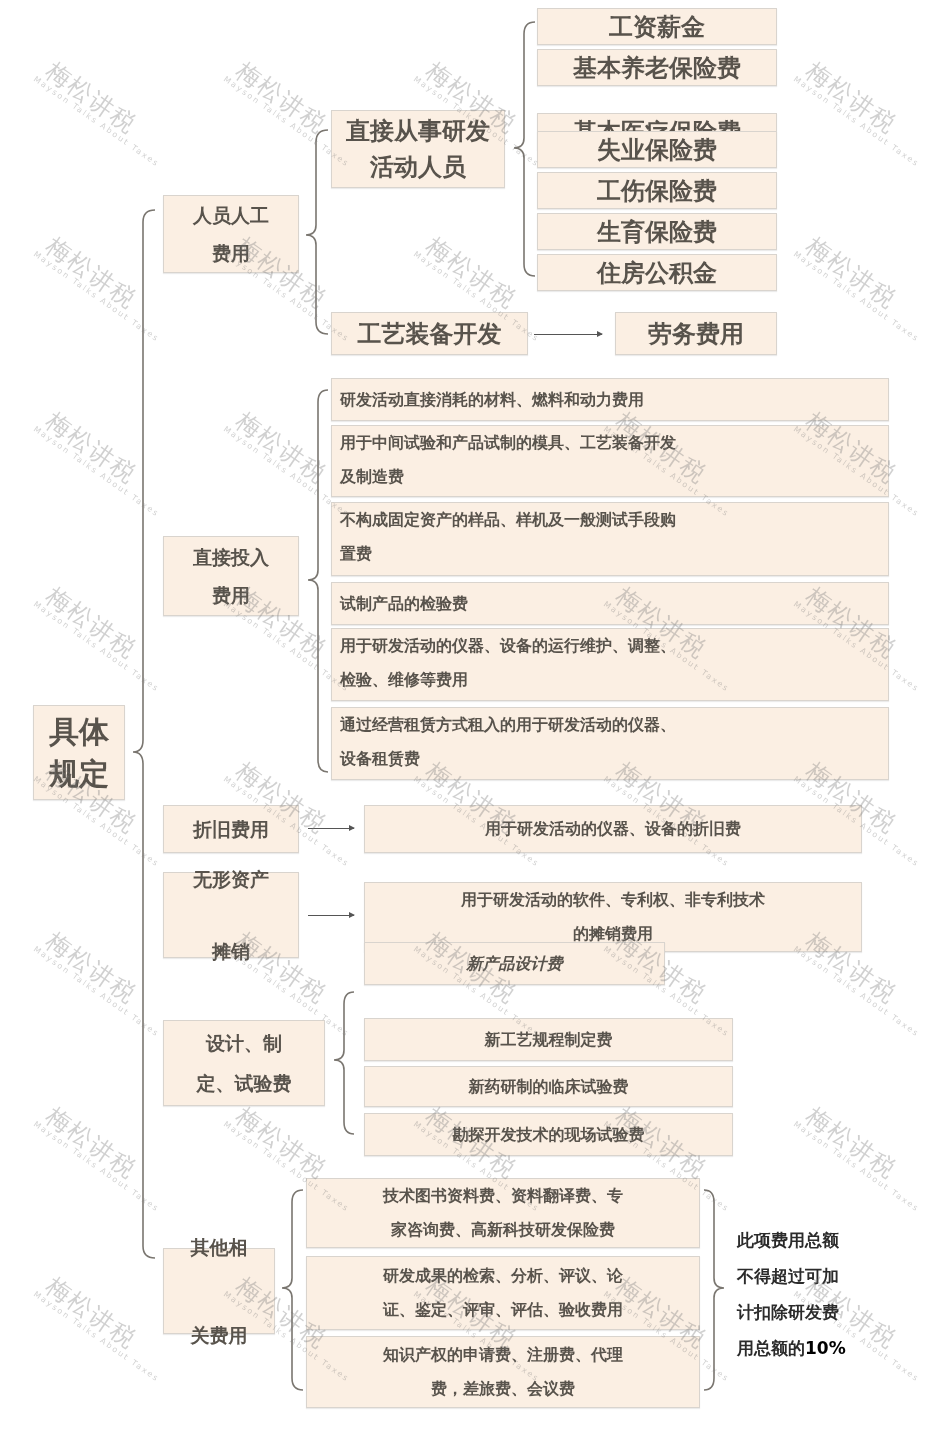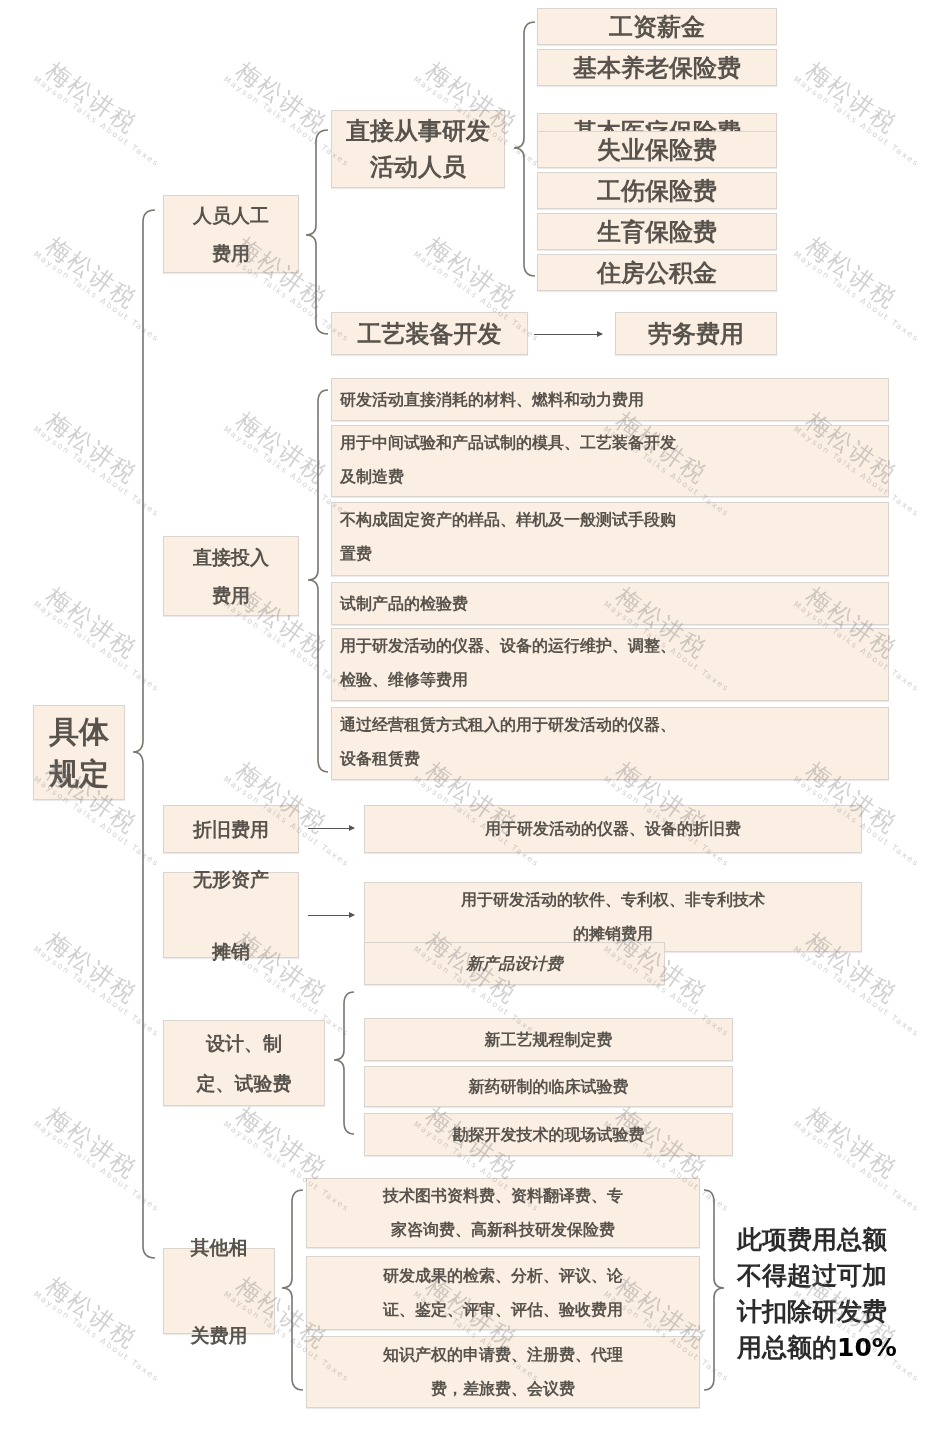--- a/index.html
+++ b/index.html
@@ -22,21 +22,21 @@
   .t15 { font-size:16px; line-height:34px; }
   .t18 { font-size:24px; line-height:40px; }
   .t20 { font-size:19px; line-height:42px; }
   .t22 { font-size:30px; line-height:48px; }
   .arrow { position:absolute; height:1px; background:#555; }
   .arrow::after {
     content:""; position:absolute; right:-1px; top:-3px;
     border-left:6px solid #555; border-top:3.5px solid transparent; border-bottom:3.5px solid transparent;
   }
   .note {
-    position:absolute; font-size:25px; line-height:36px; font-weight:bold; color:#2b2b2b;
+    position:absolute; font-size:17px; line-height:36px; font-weight:bold; color:#2b2b2b;
   }
   .note .red { color:#000000; }
   .wm {
     position:absolute; transform:rotate(35deg); transform-origin:left top;
     color:rgba(120,120,120,0.35); pointer-events:none; white-space:nowrap;
   }
   .wm .cn { font-size:24px; letter-spacing:2px; display:block; }
   .wm .en { font-size:8px; letter-spacing:2px; display:block; margin-top:-4px; margin-left:-6px; }
 </style>
 </head>

